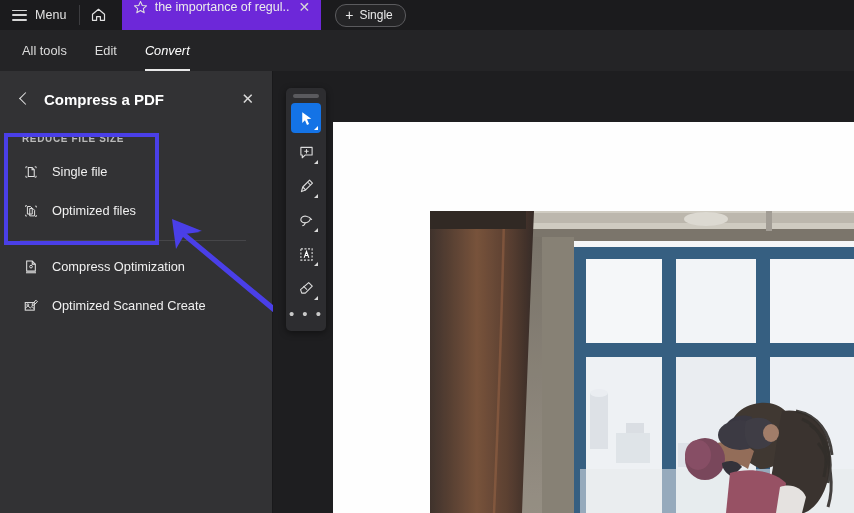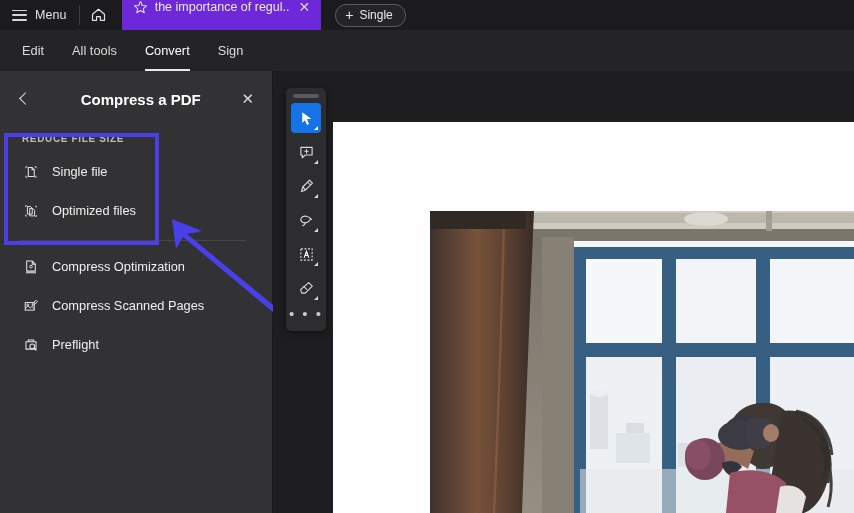--- a/index.html
+++ b/index.html
@@ -39,37 +39,37 @@
   
   .menubar{
     position:absolute;left:0;top:30px;width:854px;height:41px;
     background:#242426;display:flex;align-items:center;padding-left:8px;
     border-bottom:1px solid #19191b;
   }
   .mtab{
     position:relative;color:#dcdcdc;font-size:12.8px;padding:0 14px;height:41px;
     display:flex;align-items:center;cursor:pointer;
   }
-  .mtab.active{color:#ffffff;}
+  .mtab.active{color:#ffffff;font-style:italic;}
   .mtab.active::after{
     content:"";position:absolute;left:14px;right:14px;bottom:0;height:2px;background:#e8e8e8;
   }
 
   
   .sidebar{
     position:absolute;left:0;top:71px;width:272px;height:442px;
     background:#323234;border-right:1px solid #19191b;
   }
   .panel-head{display:flex;align-items:center;height:56px;padding:0 14px 0 16px;}
   .back-arrow{width:16px;height:16px;position:relative;cursor:pointer;flex:0 0 auto;}
   .back-arrow::before{
     content:"";position:absolute;left:5px;top:3px;width:8px;height:8px;
     border-left:1.8px solid #e6e6e6;border-bottom:1.8px solid #e6e6e6;transform:rotate(45deg);
   }
-  .panel-title{color:#ffffff;font-size:15px;font-weight:bold;margin-left:12px;flex:1;text-align:center;}
+  .panel-title{color:#ffffff;font-size:15px;font-weight:bold;margin-left:12px;flex:1;}
   .panel-close{color:#d9d9d9;font-size:15px;cursor:pointer;padding:2px 4px;}
 
   .group-label{
     color:#b9b9b9;font-size:10px;letter-spacing:.65px;font-weight:bold;
     padding:6px 0 0 22px;
   }
   .panel-item{
     display:flex;align-items:center;gap:12px;height:39px;padding-left:22px;cursor:pointer;
   }
   .panel-item .lbl{color:#f0f0f0;font-size:12.8px;}
@@ -144,24 +144,23 @@
       <span class="tab-close">✕</span>
     </div>
 
     <div class="create-btn">
       <span class="plus">+</span>
       <span>Single</span>
     </div>
   </div>
 
   <div class="menubar">
+    <div class="mtab">All tools</div>
     <div class="mtab">Edit</div>
-    <div class="mtab">All tools</div>
     <div class="mtab active">Convert</div>
-    <div class="mtab">Sign</div>
   </div>
 
   <div class="sidebar">
 
     <div class="panel-head">
       <span class="back-arrow"></span>
       <span class="panel-title">Compress a PDF</span>
       <span class="panel-close">✕</span>
     </div>
 
@@ -207,32 +206,23 @@
       <span class="lbl">Compress Optimization</span>
     </div>
 
     <div class="panel-item">
       <svg class="panel-icon" viewBox="0 0 20 20">
         <rect x="3.6" y="6.2" width="10" height="8.4" fill="none" stroke="#e3e3e3" stroke-width="1.15"></rect>
         <path d="M3.6 12.6 6.6 9.8 9.2 12.2 11 10.6 13.6 13" fill="none" stroke="#e3e3e3" stroke-width="1.1"></path>
         <circle cx="6.4" cy="8.8" r="1.1" fill="none" stroke="#e3e3e3" stroke-width="1"></circle>
         <path d="M11.6 7.4 15.6 3.6 17.2 5.2 13.2 9 11.2 9.4 Z" fill="none" stroke="#e3e3e3" stroke-width="1.1" stroke-linejoin="round"></path>
       </svg>
-      <span class="lbl">Compress Scanned Pages</span>
-    </div>
-
-    <div class="panel-item">
-      <svg class="panel-icon" viewBox="0 0 20 20">
-        <path d="M4.4 6.4 h11.2 v8.2 h-11.2 Z" fill="none" stroke="#e3e3e3" stroke-width="1.15"></path>
-        <path d="M7 6.4 V4.4 h6 v2" fill="none" stroke="#e3e3e3" stroke-width="1.15"></path>
-        <circle cx="11.4" cy="11.6" r="2.6" fill="none" stroke="#e3e3e3" stroke-width="1.15"></circle>
-        <path d="M13.4 13.6 15.4 15.6" stroke="#e3e3e3" stroke-width="1.3" stroke-linecap="round"></path>
-      </svg>
-      <span class="lbl">Preflight</span>
-    </div>
+      <span class="lbl">Optimized Scanned Create</span>
+    </div>
+
   </div>
 
   <div class="hl-box"></div>
 
   <svg class="arrow-svg" width="145" height="105" viewBox="0 0 145 105">
     <path d="M135 100 L36 18 L52 16 L22 4 L26 34 L33 22 L130 103 Z" fill="#4a3fe8"></path>
     <path d="M24 6 L50 17 L35 19 Z" fill="#4a3fe8"></path>
   </svg>
 
   <div class="canvas">

